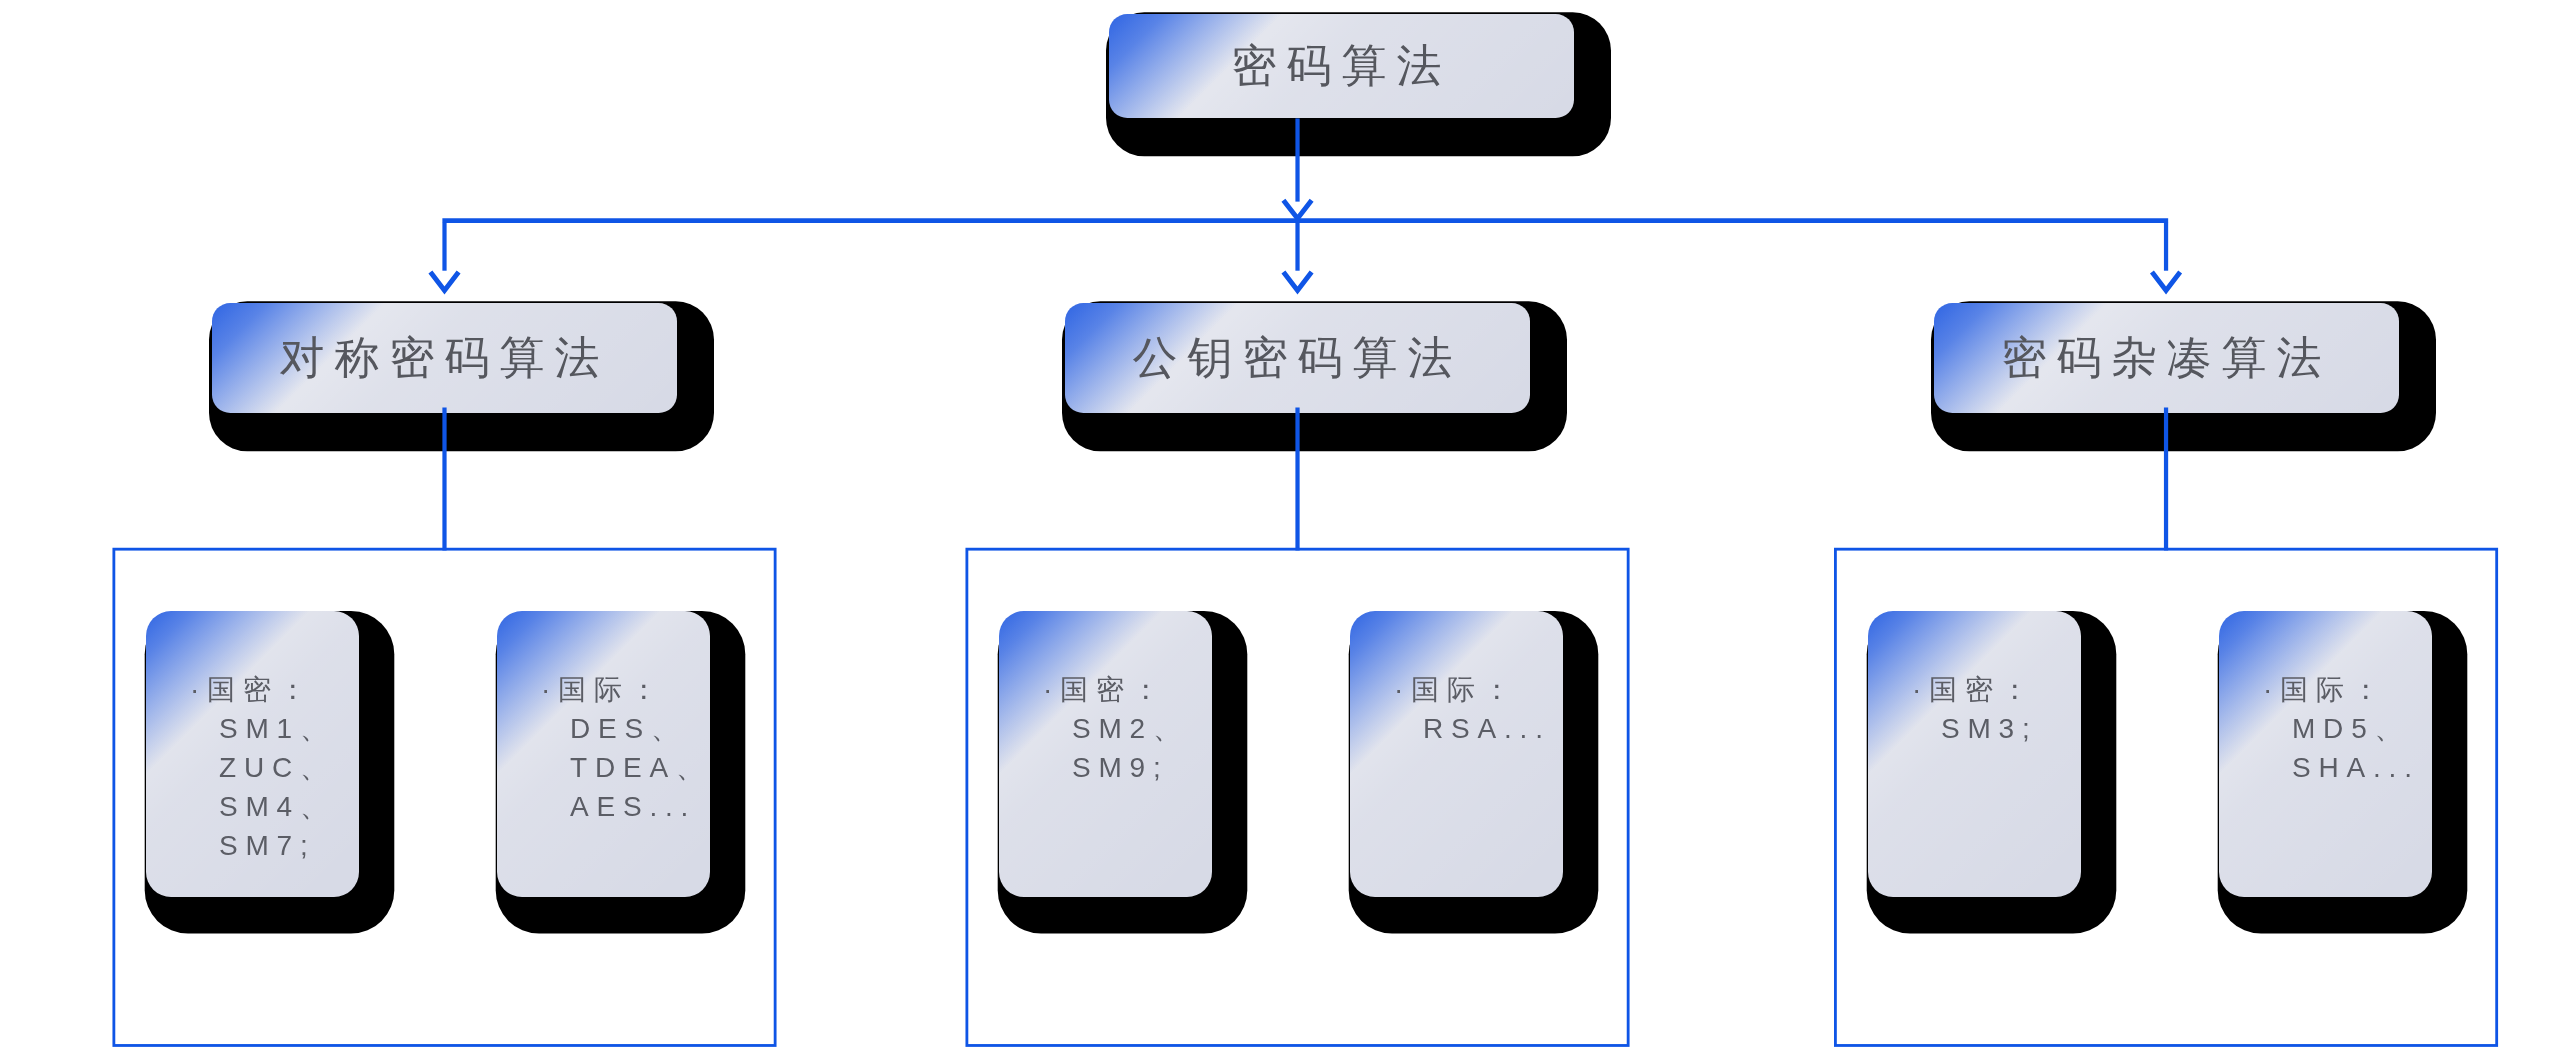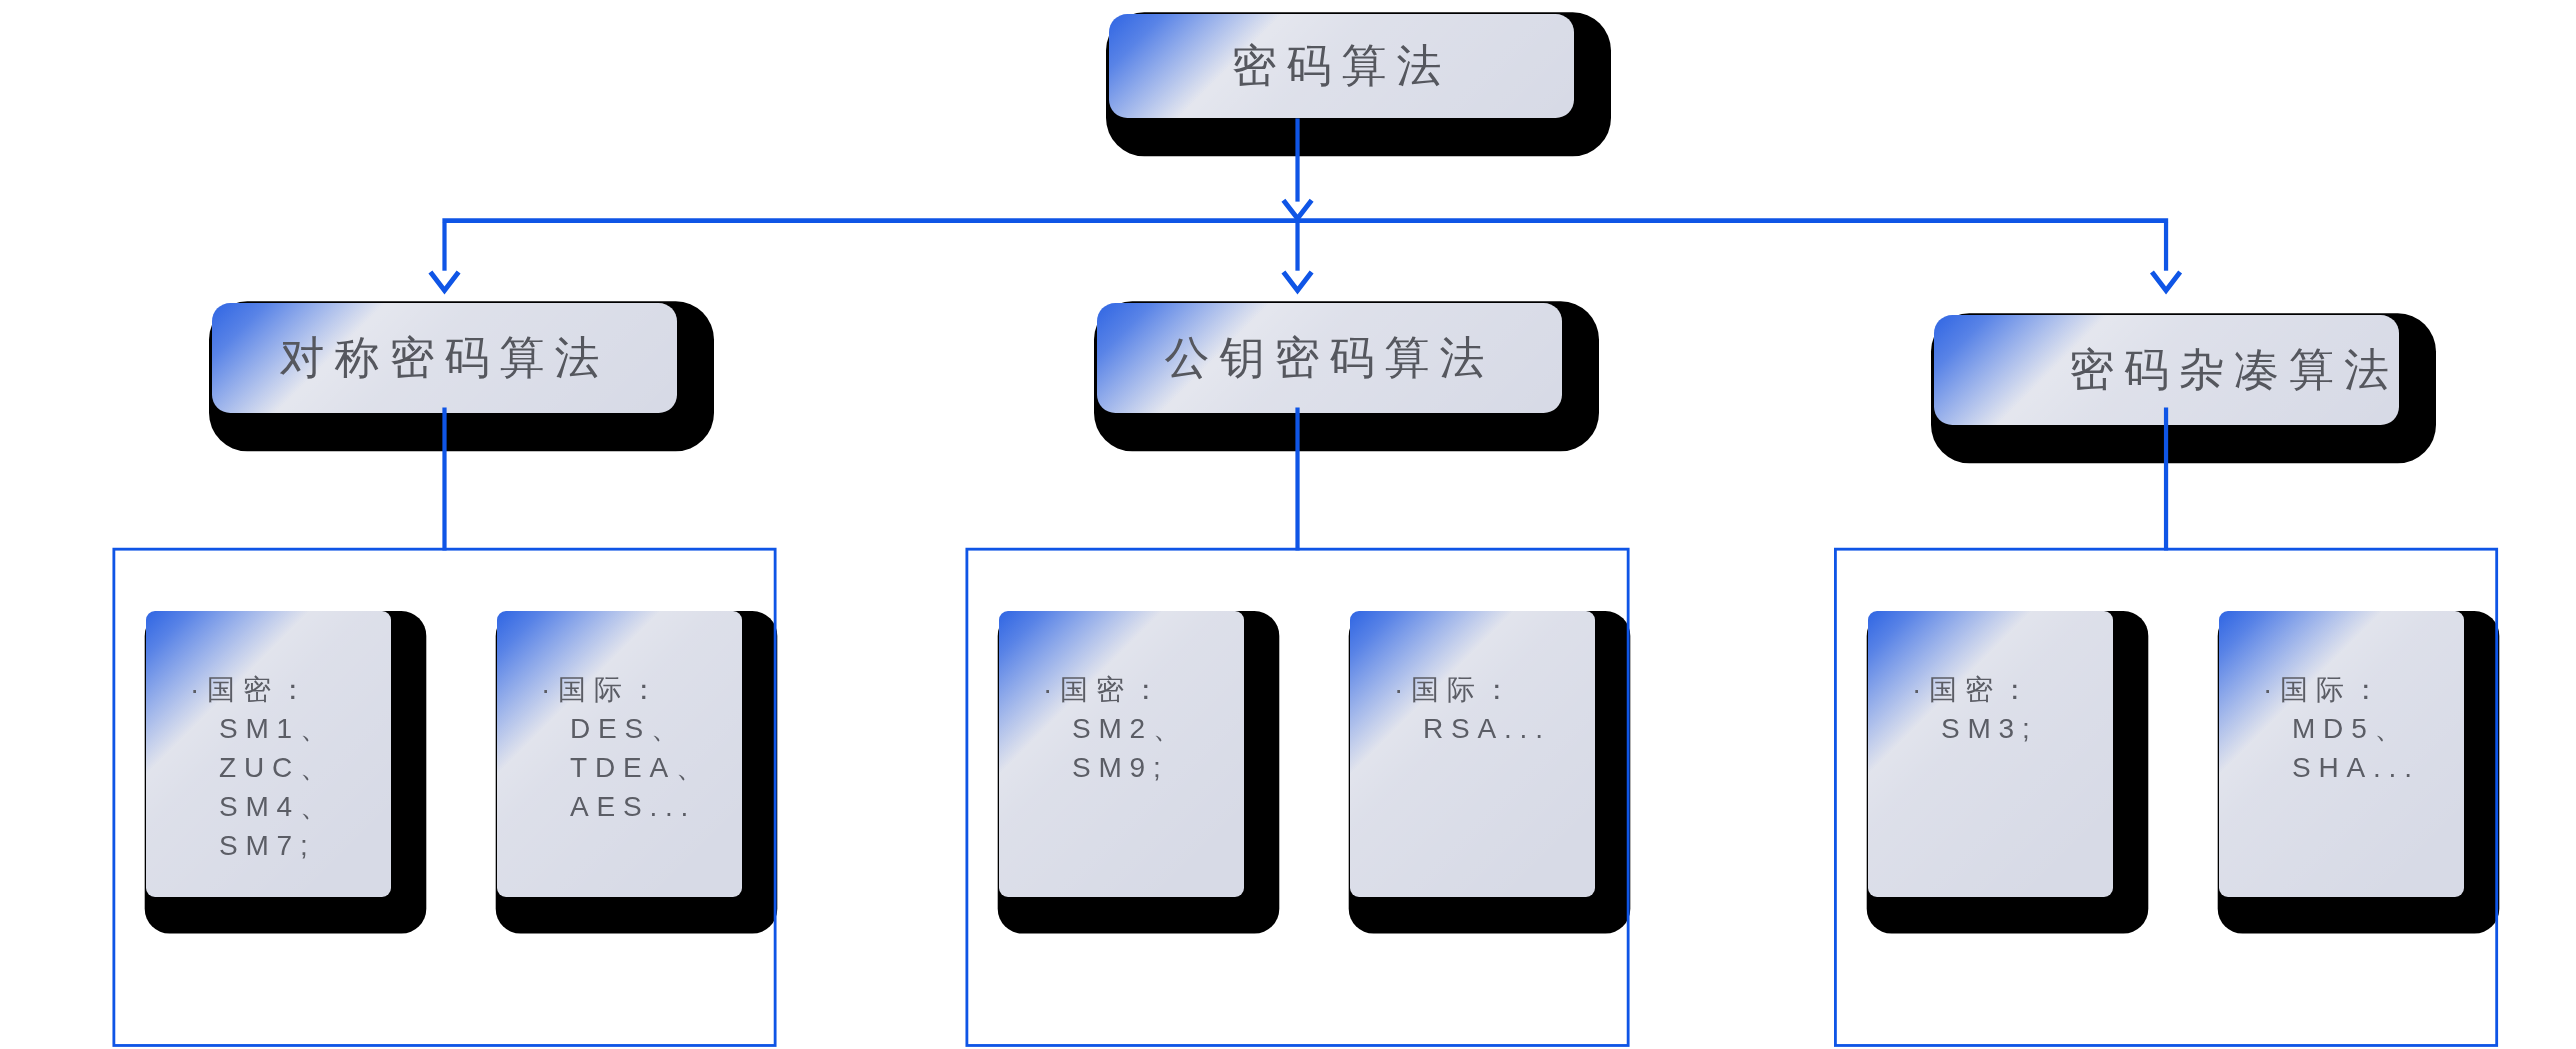--- a/index.html
+++ b/index.html
@@ -41,22 +41,22 @@
   .node.root{height:104px;margin-left:44px;}
   .node-label{
     font-size:45px;
     font-weight:300;
     letter-spacing:10px;
     color:var(--ink);
     white-space:nowrap;
   }
   .card{
     position:absolute;z-index:10;
-    width:245px;height:286px;
-    border-radius:9px;
+    width:213px;height:286px;
+    border-radius:25px;
     background:
       linear-gradient(135deg, var(--corner) 0px, rgba(47,101,227,0.78) 32px, rgba(47,101,227,0) 116px),
       linear-gradient(135deg, rgba(255,255,255,0.5) 35px, rgba(255,255,255,0.15) 155px, rgba(255,255,255,0) 324px),
       var(--panel);
     box-shadow:17px 18.3px 0 18.3px var(--shadow);
   }
   .card-lines{
     padding:59px 0 0 44px;
     font-size:28px;
     font-weight:300;
@@ -98,24 +98,24 @@
     <rect class="group-rect" x="2603" y="779" width="938" height="704"></rect>
   </svg>
 
   <div class="node root" style="left:1065px;top:14px;">
     <span class="node-label">密码算法</span>
   </div>
 
   <div class="node" style="left:212px;top:303px;">
     <span class="node-label">对称密码算法</span>
   </div>
-  <div class="node" style="left:1065px;top:303px;margin-left:32px;">
+  <div class="node" style="left:1065px;top:303px;">
     <span class="node-label">公钥密码算法</span>
   </div>
-  <div class="node" style="left:1934px;top:315px;justify-content:flex-end;">
+  <div class="node" style="left:1934px;top:303px;">
     <span class="node-label">密码杂凑算法</span>
   </div>
 
   <div class="card" style="left:146px;top:611px;">
     <div class="card-lines">
       <div class="card-line">·国密：</div>
       <div class="card-line">SM1、</div>
       <div class="card-line">ZUC、</div>
       <div class="card-line">SM4、</div>
       <div class="card-line">SM7;</div>

